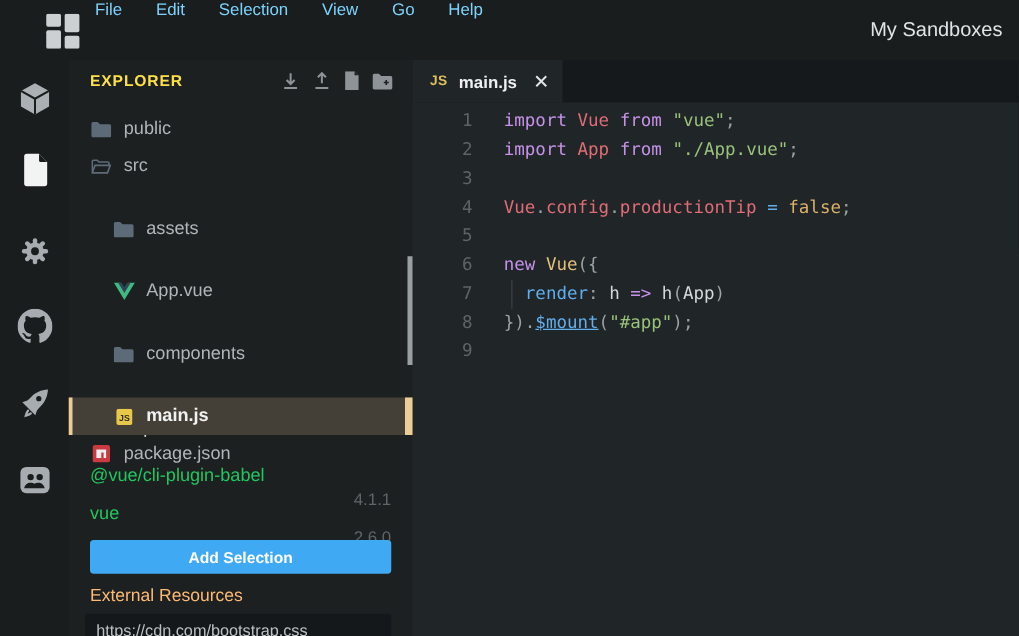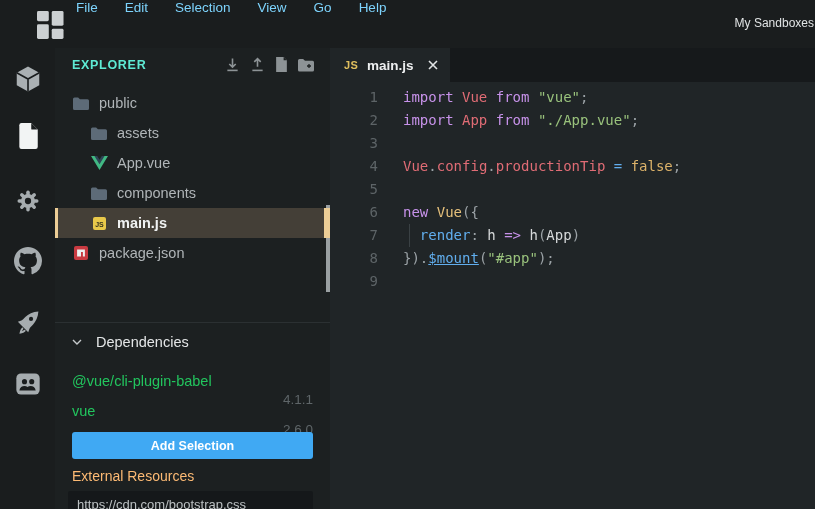--- a/index.html
+++ b/index.html
@@ -6,37 +6,37 @@
   html,body { width:815px; height:509px; overflow:hidden; }
   body { background:#1d2021; font-family:"Liberation Sans",sans-serif; position:relative;
          -webkit-font-smoothing:antialiased; }
 
   
   .topbar { position:absolute; left:0; top:0; width:815px; height:48px; background:#1a1d1e; }
   .logo { position:absolute; left:36px; top:11px; }
   .menus { position:absolute; left:76px; top:0; height:48px; display:flex; gap:27px; align-items:flex-start;
            font-size:13.5px; color:#7dd3fc; }
   .menu-item { cursor:default; white-space:nowrap; }
-  .sandboxes { position:absolute; right:1px; top:16px; font-size:12px; color:#e1e4e5; white-space:nowrap;margin-left:44px; }
+  .sandboxes { position:absolute; right:13px; top:16px; font-size:16px; color:#e1e4e5; white-space:nowrap;margin-left:44px; }
 
   
   .activitybar { position:absolute; left:0; top:48px; width:55px; height:461px; background:#1a1d1e; }
   .act { position:absolute; left:13px; width:30px; height:30px; display:flex; align-items:center; justify-content:center; }
 
   
   .sidebar { position:absolute; left:55px; top:48px; width:275px; height:461px; background:#1c2021; }
   .sb-title { position:absolute; left:17px; top:10px; font-size:12.5px; font-weight:bold;
-              letter-spacing:.7px; color:#5eead4; }
+              letter-spacing:.7px; color:#fde047; }
   .sb-actions { position:absolute; right:16px; top:9px; display:flex; gap:10px; align-items:center; }
   .sb-actions svg { display:block; }
 
   .tree { position:absolute; left:0; top:40px; right:0; }
   .tree-row { height:30px; display:flex; align-items:center; gap:9px; padding-left:17px;
               font-size:14.5px; color:#b0b5b8; }
-  .tree-row.nested { padding-left:35px; }
+  .tree-row.nested { padding-left:35px;margin-top:20px; }
   .tree-row.selected { background:#443f37; border-left:3px solid #eccd96; border-right:6px solid #eccd96;
                        padding-left:32px; color:#f0f2f2; font-weight:bold; position:relative; z-index:2; }
   .tree-row .ticon { width:18px; display:flex; justify-content:center; flex:none; }
 
   .sb-scrollthumb { position:absolute; right:0; top:157px; width:4px; height:87px; background:#9aa0a2; z-index:1; }
 
   .sb-divider { position:absolute; left:0; right:0; top:274px; height:1px; background:#2b3032; }
 
   .deps-header { position:absolute; left:17px; top:283px; display:flex; align-items:center; gap:14px;
                  color:#e4e6e7; font-size:14.5px; height:22px; }
@@ -164,20 +164,28 @@
 
   <div class="tree">
     <div class="tree-row">
       <span class="ticon">
         <svg width="16" height="13" viewBox="0 0 16 13">
             <path fill="#5d6b78" d="M0 2a1.5 1.5 0 0 1 1.5-1.5h3.6L7 2.3h7.5A1.5 1.5 0 0 1 16 3.8v7.7A1.5 1.5 0 0 1 14.5 13h-13A1.5 1.5 0 0 1 0 11.5Z"></path>
           </svg>
       </span>
       <span>public</span>
     </div>
+    <div class="tree-row">
+      <span class="ticon">
+        <svg width="16" height="13" viewBox="0 0 16 13">
+            <path fill="none" stroke="#5d6b78" stroke-width="1.3" d="M.8 11.3V2.2a1 1 0 0 1 1-1h3l1.4 1.4h7a1 1 0 0 1 1 1v1.2M.8 11.3l2.2-6h12.2l-2.2 6z"></path>
+          </svg>
+      </span>
+      <span>src</span>
+    </div>
     <div class="tree-row nested">
       <span class="ticon">
         <svg width="16" height="13" viewBox="0 0 16 13">
             <path fill="#5d6b78" d="M0 2a1.5 1.5 0 0 1 1.5-1.5h3.6L7 2.3h7.5A1.5 1.5 0 0 1 16 3.8v7.7A1.5 1.5 0 0 1 14.5 13h-13A1.5 1.5 0 0 1 0 11.5Z"></path>
           </svg>
       </span>
       <span>assets</span>
     </div>
     <div class="tree-row nested">
       <span class="ticon">

